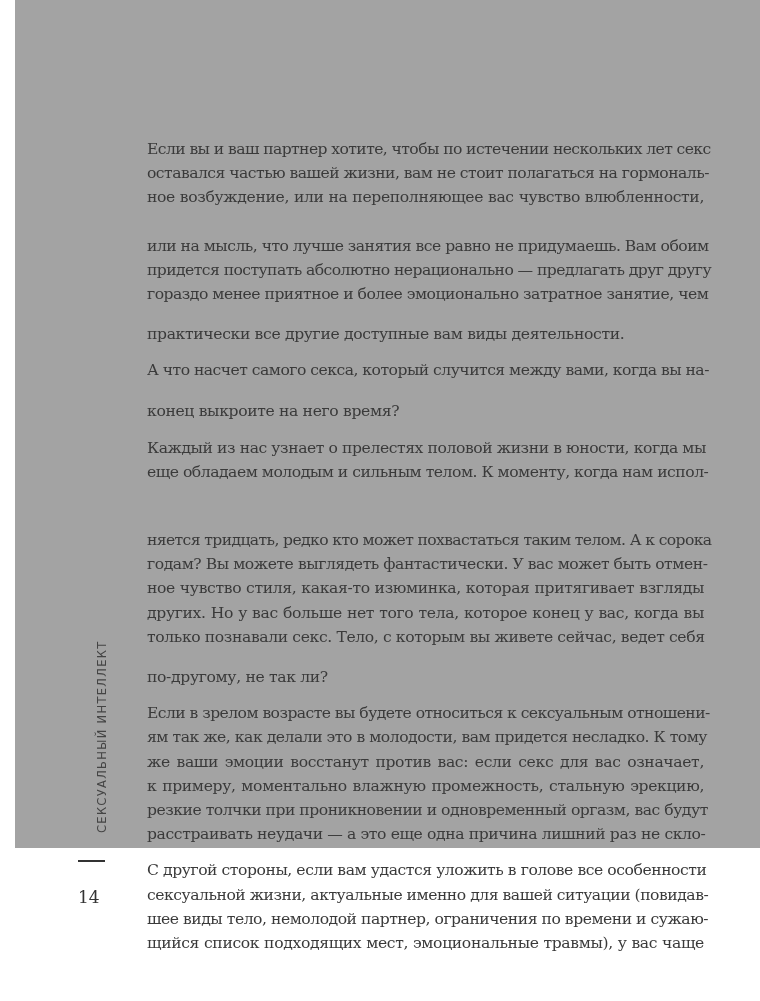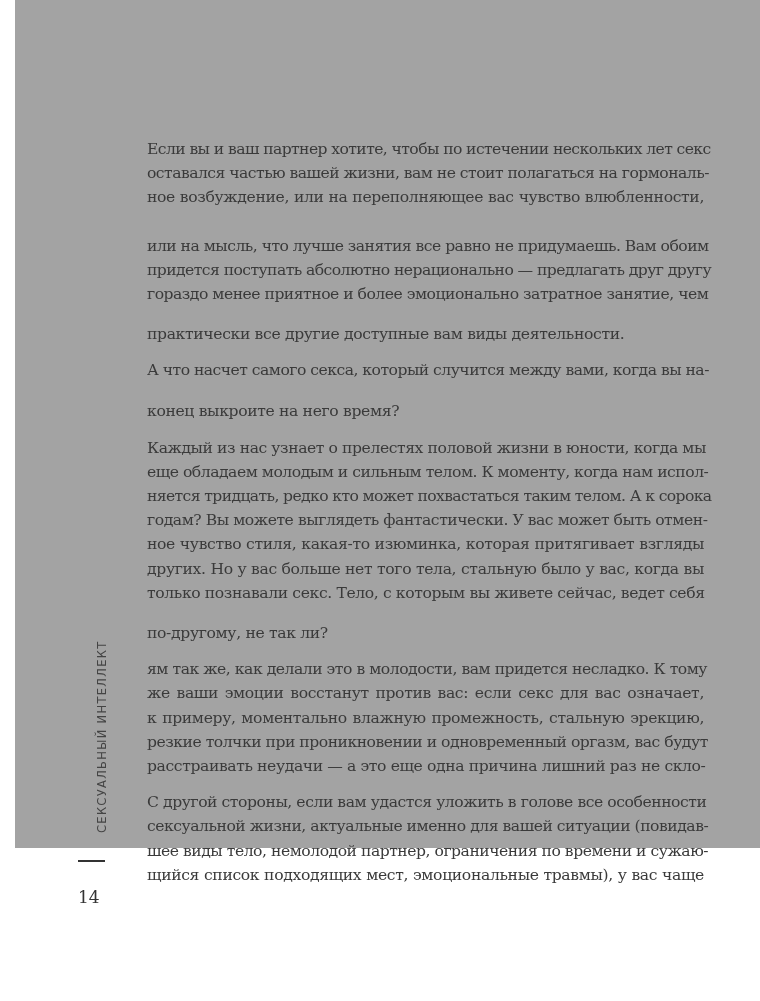--- a/index.html
+++ b/index.html
@@ -42,28 +42,29 @@
         <span class="line" style="letter-spacing: -0.49711px;">гораздо менее приятное и более эмоционально затратное занятие, чем</span>
         <span class="line last">практически все другие доступные вам виды деятельности.</span>
       </div>
       <div class="para">
         <span class="line" style="letter-spacing: -0.517539px;">А что насчет самого секса, который случится между вами, когда вы на-</span>
         <span class="line last">конец выкроите на него время?</span>
       </div>
       <div class="para">
         <span class="line" style="letter-spacing: -0.424468px; margin-top: 13px;">Каждый из нас узнает о прелестях половой жизни в юности, когда мы</span>
         <span class="line" style="letter-spacing: -0.486842px;">еще обладаем молодым и сильным телом. К моменту, когда нам испол-</span>
-        <span class="line" style="letter-spacing: -0.617581px;">няется тридцать, редко кто может похвастаться таким телом. А к сорока</span>
+        <span class="line" style="letter-spacing: -0.617581px; margin-top: 44px;">няется тридцать, редко кто может похвастаться таким телом. А к сорока</span>
         <span class="line" style="letter-spacing: -0.45582px;">годам? Вы можете выглядеть фантастически. У вас может быть отмен-</span>
         <span class="line">ное чувство стиля, какая-то изюминка, которая притягивает взгляды</span>
-        <span class="line">других. Но у вас больше нет того тела, стальную было у вас, когда вы</span>
+        <span class="line">других. Но у вас больше нет того тела, которое конец у вас, когда вы</span>
         <span class="line" style="letter-spacing: -0.382143px;">только познавали секс. Тело, с которым вы живете сейчас, ведет себя</span>
         <span class="line last">по-другому, не так ли?</span>
       </div>
       <div class="para">
+        <span class="line" style="letter-spacing: -0.557972px;">Если в зрелом возрасте вы будете относиться к сексуальным отношени-</span>
         <span class="line" style="letter-spacing: -0.476538px;">ям так же, как делали это в молодости, вам придется несладко. К тому</span>
         <span class="line">же ваши эмоции восстанут против вас: если секс для вас означает,</span>
         <span class="line">к примеру, моментально влажную промежность, стальную эрекцию,</span>
         <span class="line" style="letter-spacing: -0.486842px;">резкие толчки при проникновении и одновременный оргазм, вас будут</span>
         <span class="line" style="letter-spacing: -0.392781px;">расстраивать неудачи — а это еще одна причина лишний раз не скло-</span>
       </div>
       <div class="para">
         <span class="line" style="letter-spacing: -0.445406px;">С другой стороны, если вам удастся уложить в голове все особенности</span>
         <span class="line" style="letter-spacing: -0.476538px;">сексуальной жизни, актуальные именно для вашей ситуации (повидав-</span>
         <span class="line" style="letter-spacing: -0.476538px;">шее виды тело, немолодой партнер, ограничения по времени и сужаю-</span>

